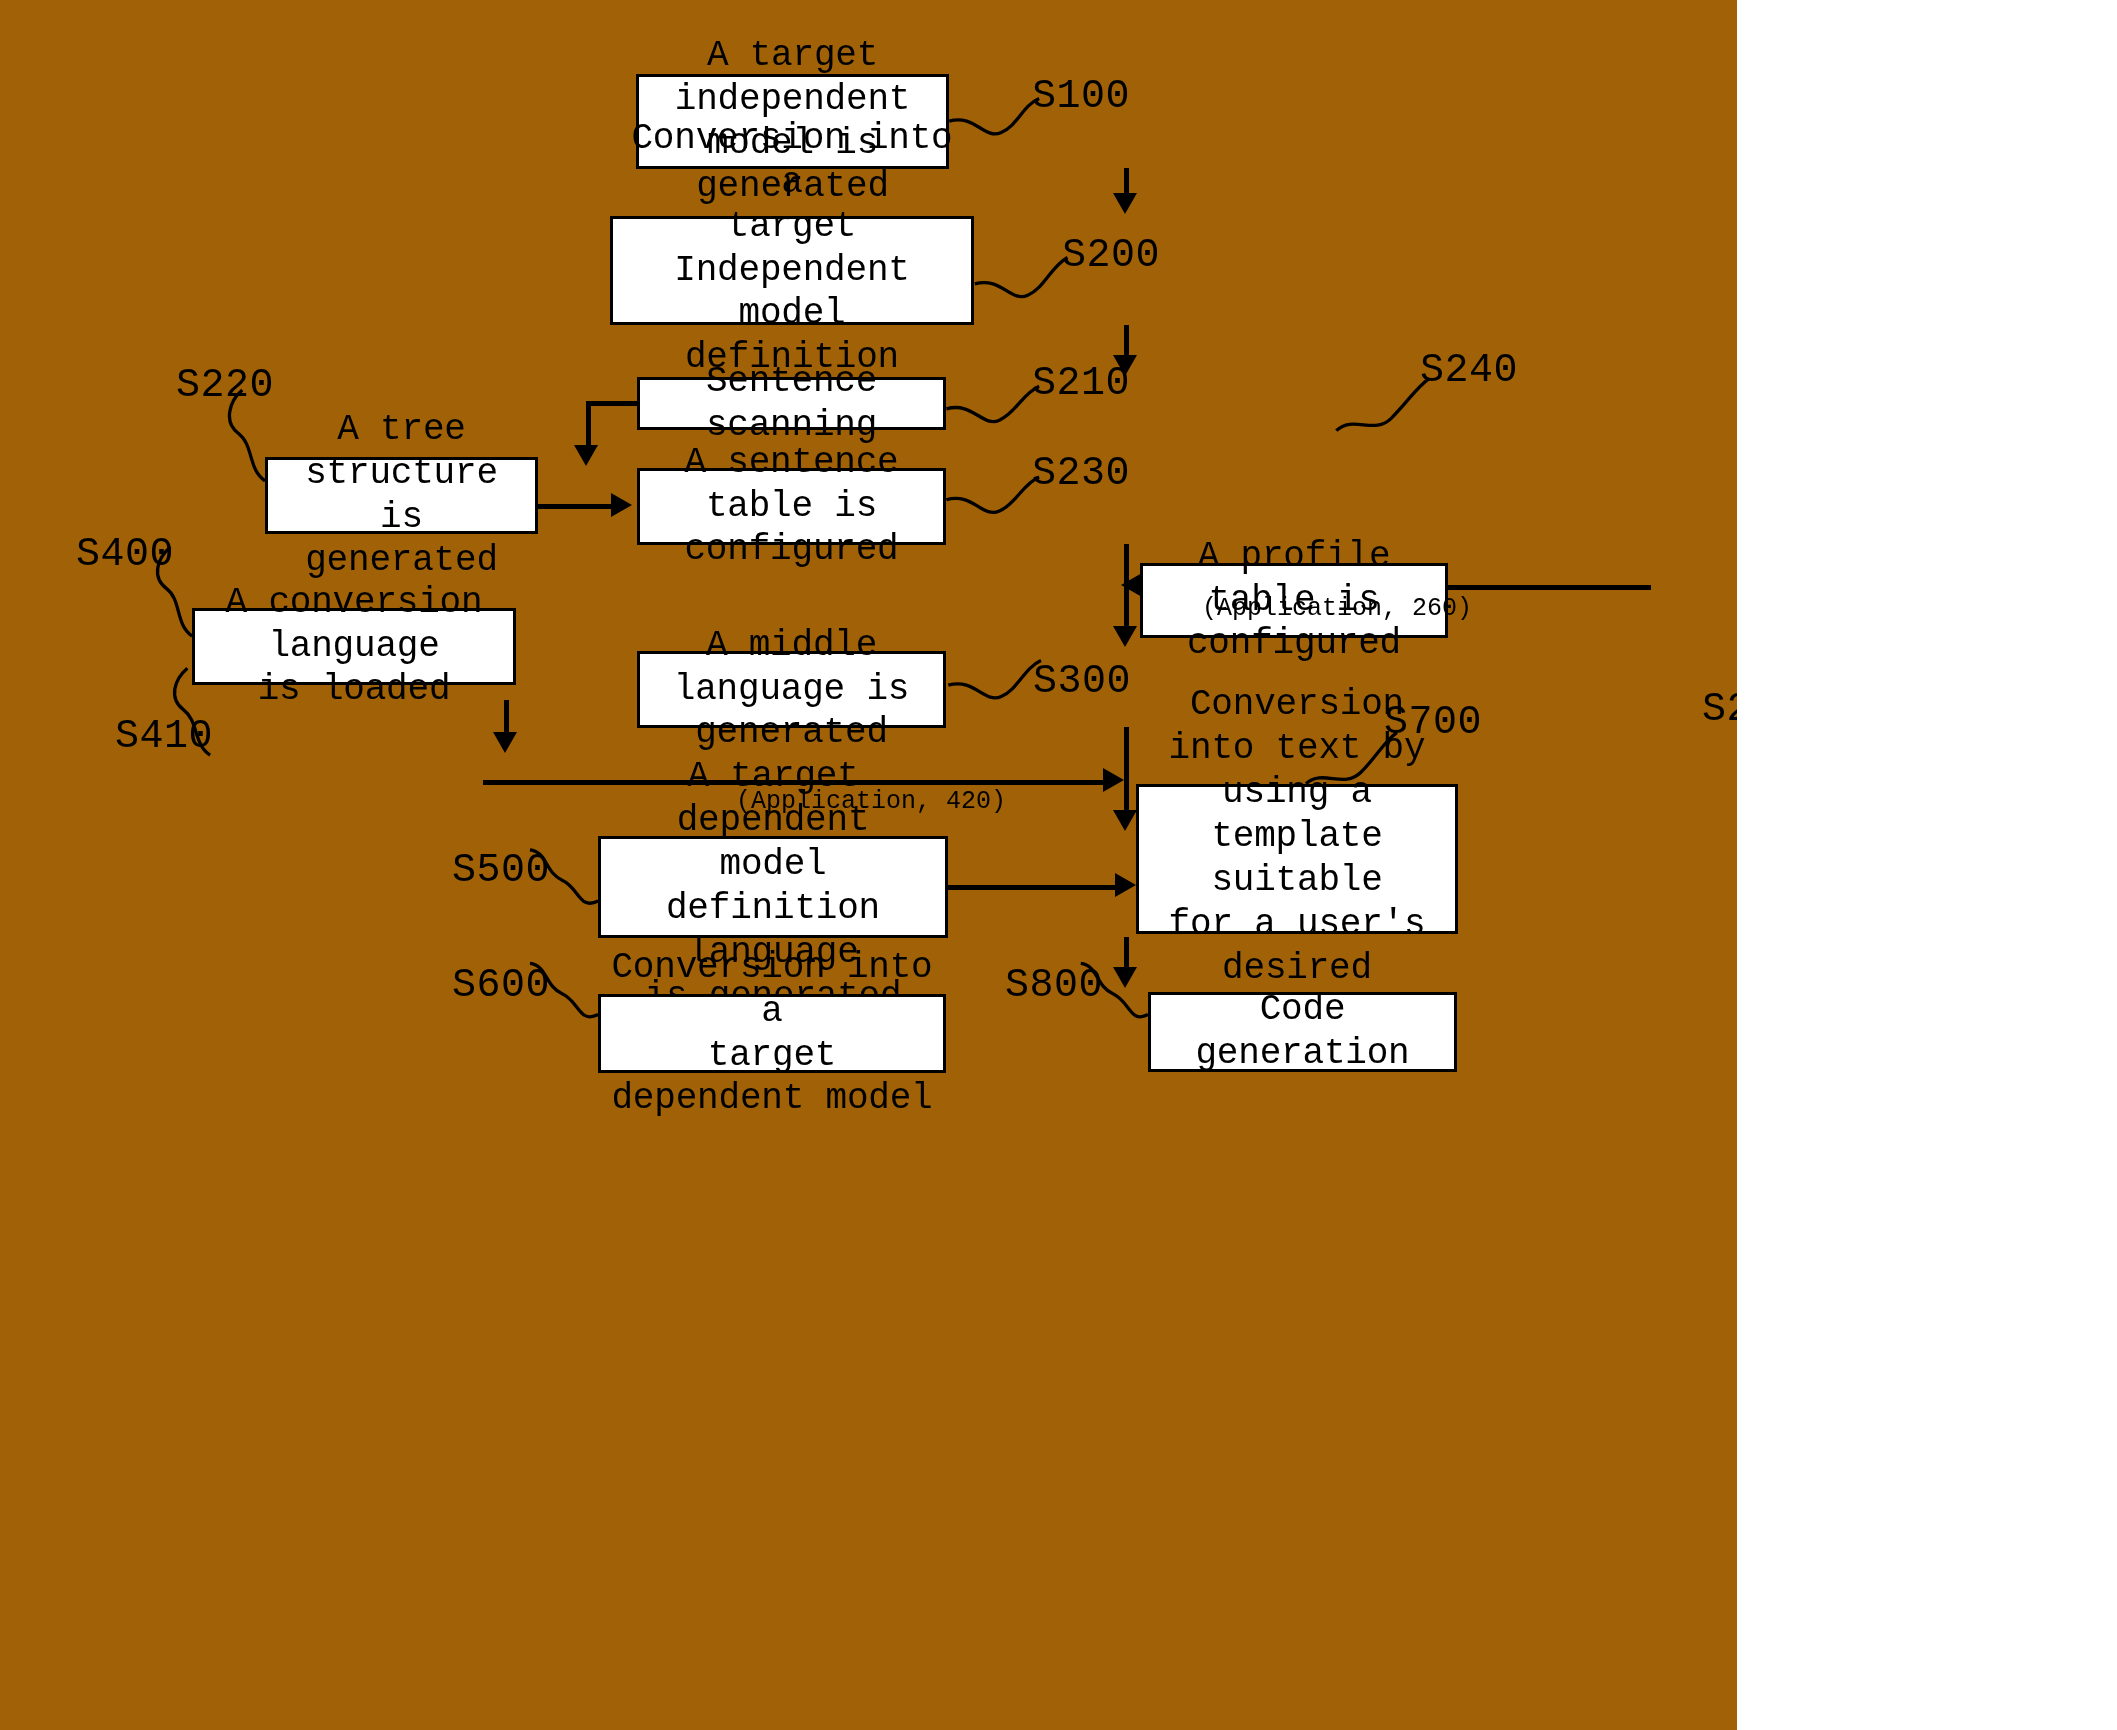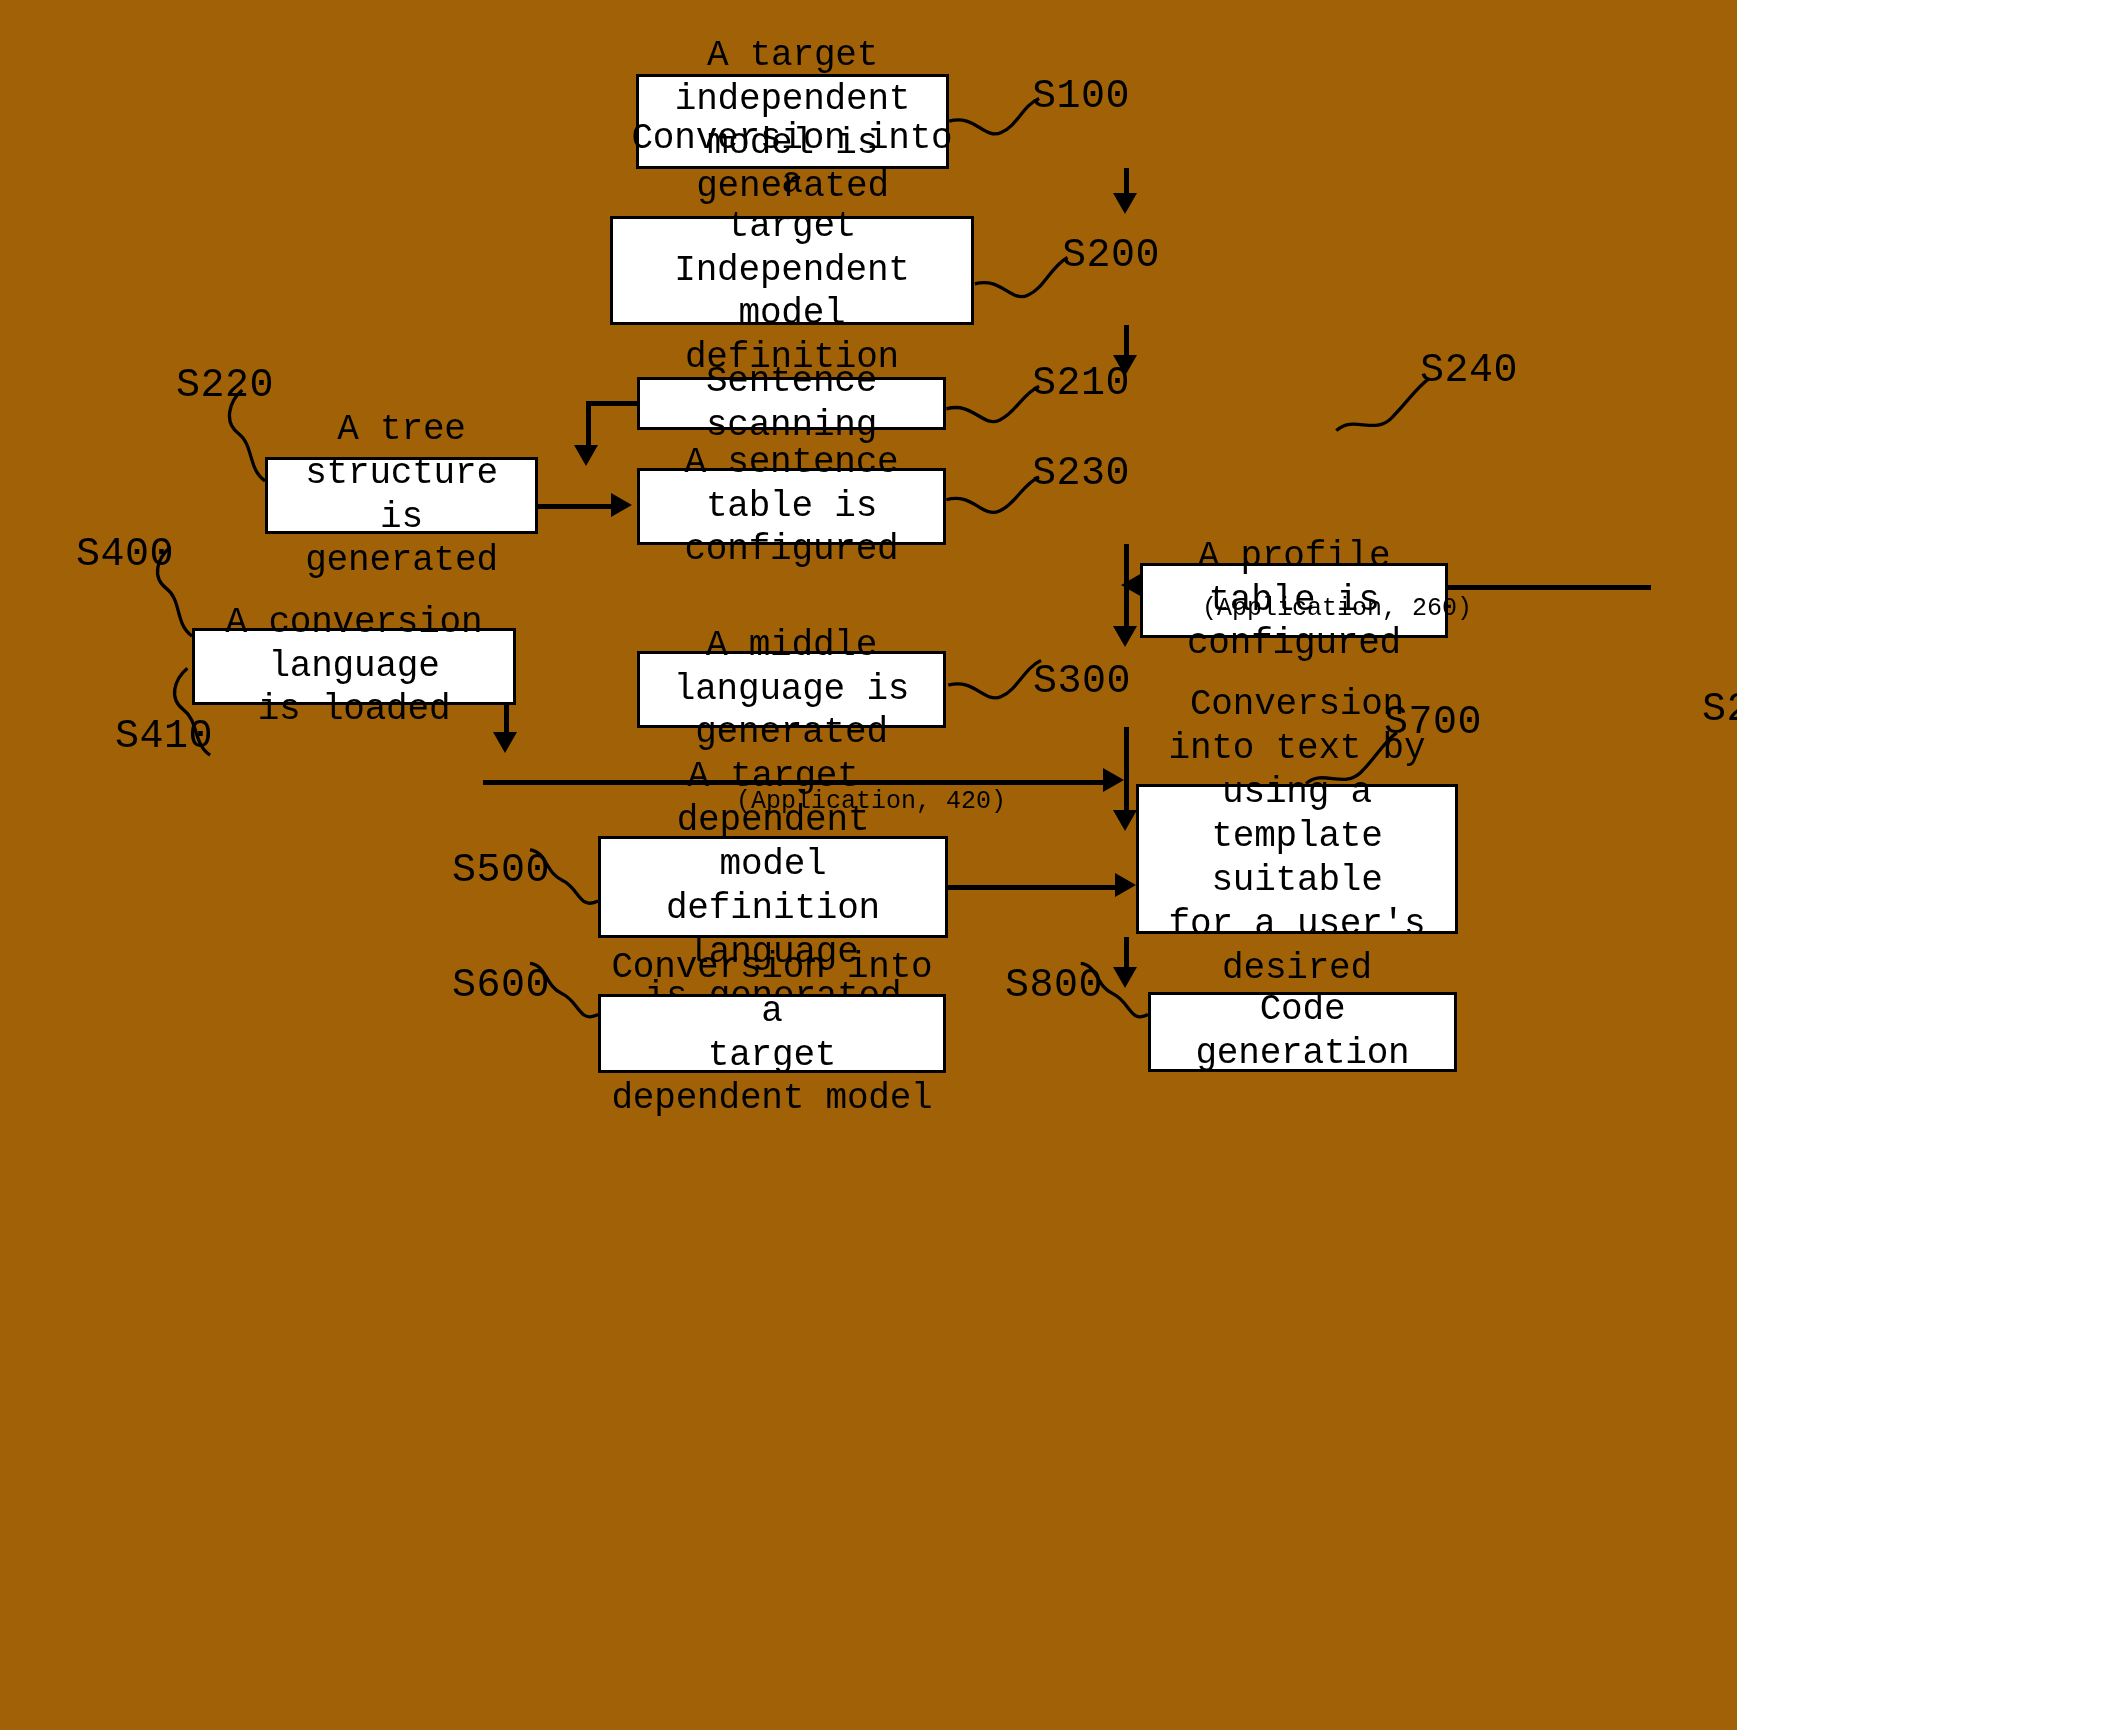--- a/index.html
+++ b/index.html
@@ -189,21 +189,21 @@
   <div class="node" style="left:1140px; top:563px; width:308px; height:75px;">
     <span class="txt">A profile table is
 configured</span>
   </div>
 
   <div class="node" style="left:637px; top:651px; width:309px; height:77px;">
     <span class="txt">A middle language is
 generated</span>
   </div>
 
-  <div class="node" style="left:192px; top:628px; width:324px; height:77px;">
+  <div class="node" style="left:192px; top:608px; width:324px; height:77px;">
     <span class="txt">A conversion language
 is loaded</span>
   </div>
 
 
   <div class="node" style="left:598px; top:836px; width:350px; height:102px;">
     <span class="txt">A target dependent
 model definition language
 is generated</span>
   </div>

